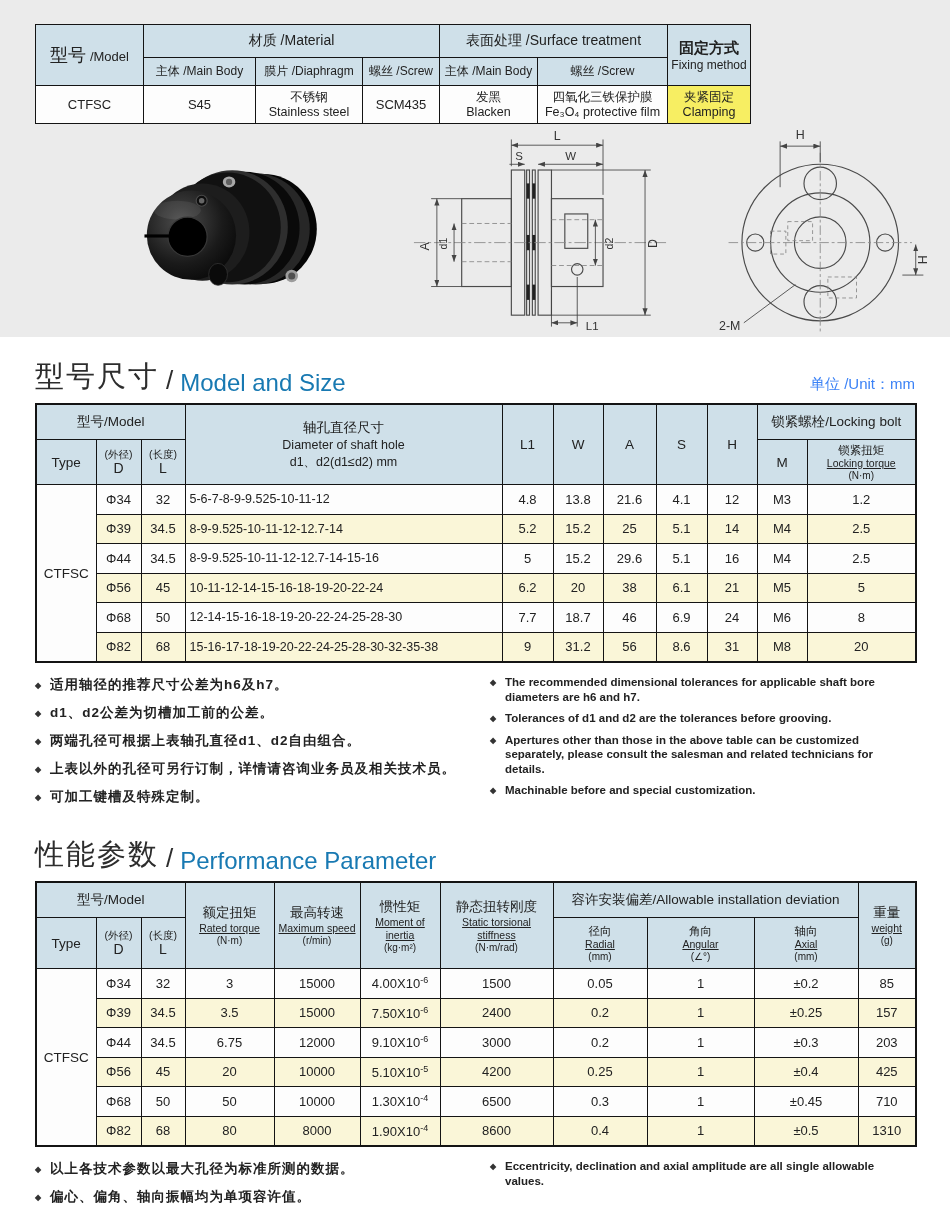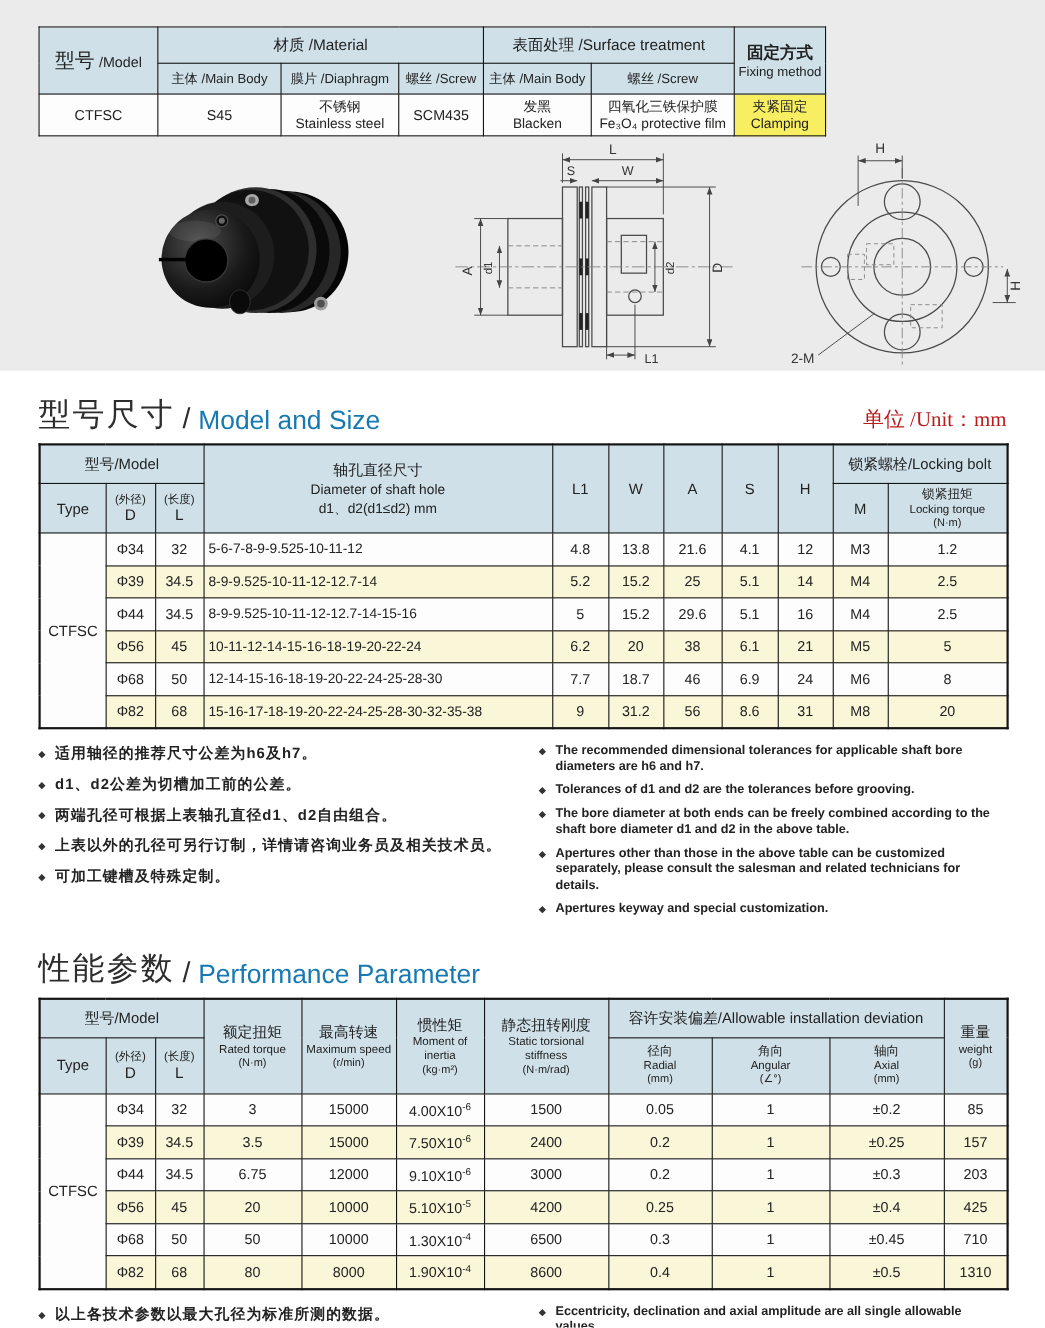--- a/index.html
+++ b/index.html
@@ -29,33 +29,33 @@
   .photo-wrap{margin-left:75px;}
   .drawing-side{margin-left:55px;}
   .drawing-front{margin-left:30px;}
 
   
   .content{padding:0 35px;}
   .section-head{display:flex;align-items:flex-end;margin:20px 0 6px 0;}
   .t-zh{font-size:29px;color:#2d2d2d;letter-spacing:2px;}
   .t-sep{font-size:26px;color:#2d2d2d;margin:0 7px 1px 7px;}
   .t-en{font-size:24px;color:#1879b2;}
-  .unit-label{margin-left:auto;font-size:19px;color:#b91c1c;padding-bottom:3px;font-family:Liberation Serif, serif;}
+  .unit-label{margin-left:auto;font-size:15px;color:#3b82f6;padding-bottom:3px;}
 
   
   table.spec{border-collapse:collapse;table-layout:fixed;width:880px;border:2px solid #141414;}
   table.spec th,table.spec td{border:1.5px solid #141414;text-align:center;vertical-align:middle;padding:0 2px;}
   table.spec thead th{background:#cfe0e9;font-weight:normal;}
   .gz{font-size:13.5px;}
   .gsm{font-size:10.5px;display:block;line-height:12px;}
   .gletter{font-size:14px;display:block;line-height:16px;}
   .hz{display:block;font-size:13.5px;line-height:18px;}
   .he{display:block;font-size:12.5px;line-height:17px;}
   .hz-s{display:block;font-size:11.5px;line-height:14px;}
-  .he-s{display:block;font-size:10.5px;line-height:13px;}
+  .he-s{display:block;font-size:10.5px;line-height:13px;text-decoration:underline;}
   .hu-s{display:block;font-size:10px;line-height:12px;}
   table.spec .hr1 th{height:34px;}
   #size-table .hr1 th{height:34px;}
   #size-table .hr2 th{height:44px;}
   #perf-table .hr2 th{height:50px;}
   table.spec tbody td{height:28.5px;font-size:13px;background:#fdfdfd;}
   table.spec tbody tr:nth-child(even) td{background:#faf6d8;}
   table.spec tbody td.left{text-align:left;padding-left:4px;font-size:12.5px;}
   table.spec tbody td.type-cell{background:#fdfdfd !important;font-size:13.5px;}
   table.spec sup{font-size:9px;}
@@ -404,23 +404,22 @@
       <ul class="col-zh" id="size-notes-zh">
           <li>适用轴径的推荐尺寸公差为h6及h7。</li>
           <li>d1、d2公差为切槽加工前的公差。</li>
           <li>两端孔径可根据上表轴孔直径d1、d2自由组合。</li>
           <li>上表以外的孔径可另行订制，详情请咨询业务员及相关技术员。</li>
           <li>可加工键槽及特殊定制。</li>
         </ul>
       <ul class="col-en" id="size-notes-en">
           <li>The recommended dimensional tolerances for applicable shaft bore diameters are h6 and h7.</li>
           <li>Tolerances of d1 and d2 are the tolerances before grooving.</li>
-          <li>The bore diameter at both ends can be freely combined according to the shaft bore diameter d1 and d2 in the above table.</li>
           <li>Apertures other than those in the above table can be customized separately, please consult the salesman and related technicians for details.</li>
-          <li>Apertures keyway and special customization.</li>
+          <li>Machinable before and special customization.</li>
         </ul>
     </div>
 
     <div class="section-head">
       <span class="t-zh">性能参数</span>
       <span class="t-sep">/</span>
       <span class="t-en">Performance Parameter</span>
     </div>
 
     <table class="spec" id="perf-table">

